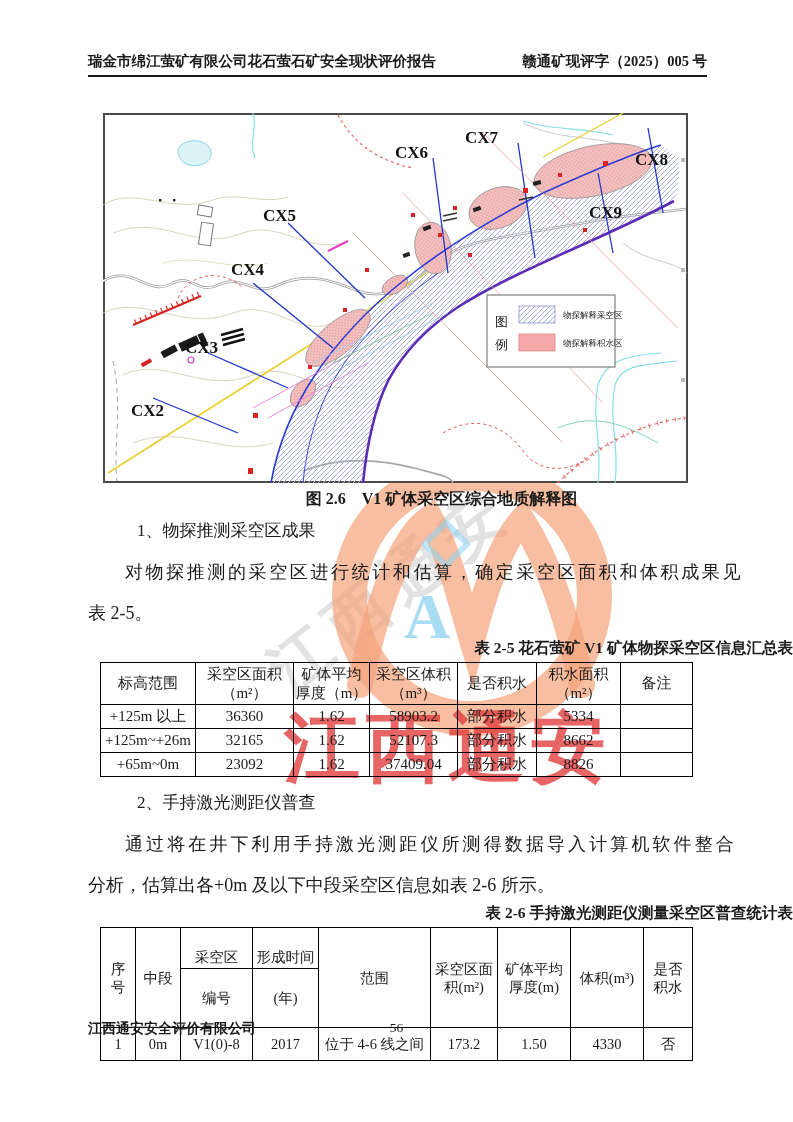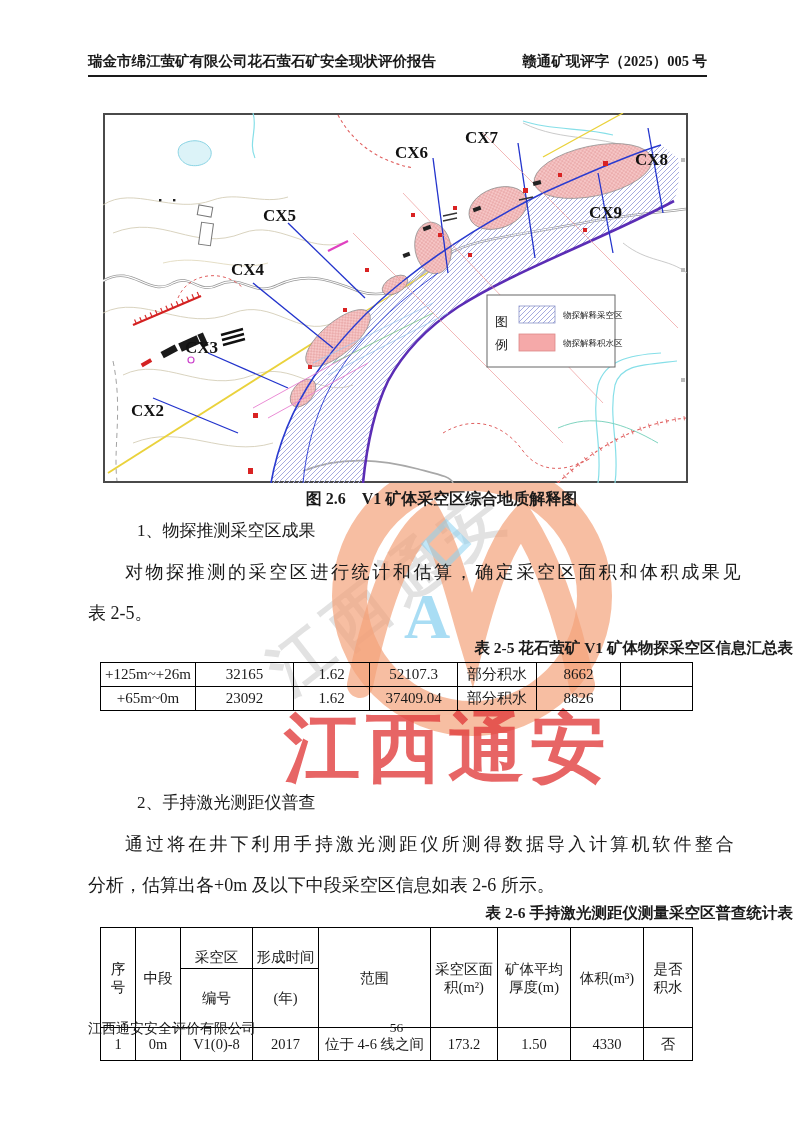--- a/index.html
+++ b/index.html
@@ -19,21 +19,21 @@
     border:6px solid rgba(140,210,240,0.55);transform:rotate(45deg);}
   .wm-gray{position:absolute;left:246px;top:548px;font-size:62px;font-weight:700;
     color:rgba(110,110,110,0.20);letter-spacing:10px;transform:rotate(-38deg);
     white-space:nowrap;}
   .wm-red{position:absolute;left:284px;top:698px;font-size:76px;font-weight:700;
     color:rgba(224,58,58,0.78);letter-spacing:6px;white-space:nowrap;}
   
   .header-left{position:absolute;left:88px;top:52px;font-size:14.5px;font-weight:700;z-index:2;}
   .header-right{position:absolute;right:86px;top:52px;font-size:14.5px;font-weight:700;z-index:2;}
   .header-rule{position:absolute;left:88px;right:86px;top:75px;border-top:2.2px solid #1a1a1a;z-index:2;}
-  .footer-company{position:absolute;left:88px;top:1020px;font-size:14px;font-weight:400;z-index:2;}
+  .footer-company{position:absolute;left:88px;top:1020px;font-size:14px;font-weight:700;z-index:2;}
   .page-num{position:absolute;left:0;top:1020px;width:100%;text-align:center;font-size:13.5px;z-index:2;}
   
   .map-figure{position:absolute;left:103px;top:113px;width:585px;height:370px;z-index:1;}
   .figure-caption{position:absolute;left:0;top:489px;width:100%;text-align:center;
     font-weight:700;font-size:16px;z-index:2;margin-left:45px;}
   
   .h-num{position:absolute;left:137px;font-size:17px;z-index:2;white-space:nowrap;}
   .p-line{position:absolute;font-size:18px;z-index:2;white-space:nowrap;}
   .sec1-h{top:519px;} .p1a{left:125px;top:560px;letter-spacing:2.6px;}
   .p1b{left:88px;top:601px;}
@@ -247,20 +247,42 @@
   <colgroup>
     <col style="width:95px">
       <col style="width:98px">
       <col style="width:76px">
       <col style="width:88px">
     <col style="width:79px">
       <col style="width:84px">
       <col style="width:72px">
   </colgroup>
   <tbody>
+      <tr class="hdr">
+    <th>标高范围</th>
+    <th>采空区面积
+（m²）</th>
+    <th>矿体平均
+厚度（m）</th>
+    <th>采空区体积
+（m³）</th>
+    <th>是否积水</th>
+    <th>积水面积
+（m²）</th>
+    <th>备注</th>
+  </tr>
+  <tr class="row">
+    <td>+125m 以上</td>
+    <td>36360</td>
+    <td>1.62</td>
+    <td>58903.2</td>
+    <td>部分积水</td>
+    <td>5334</td>
+    <td></td>
+  </tr>
   <tr class="row">
     <td>+125m~+26m</td>
     <td>32165</td>
     <td>1.62</td>
     <td>52107.3</td>
     <td>部分积水</td>
     <td>8662</td>
     <td></td>
   </tr>
   <tr class="row">

